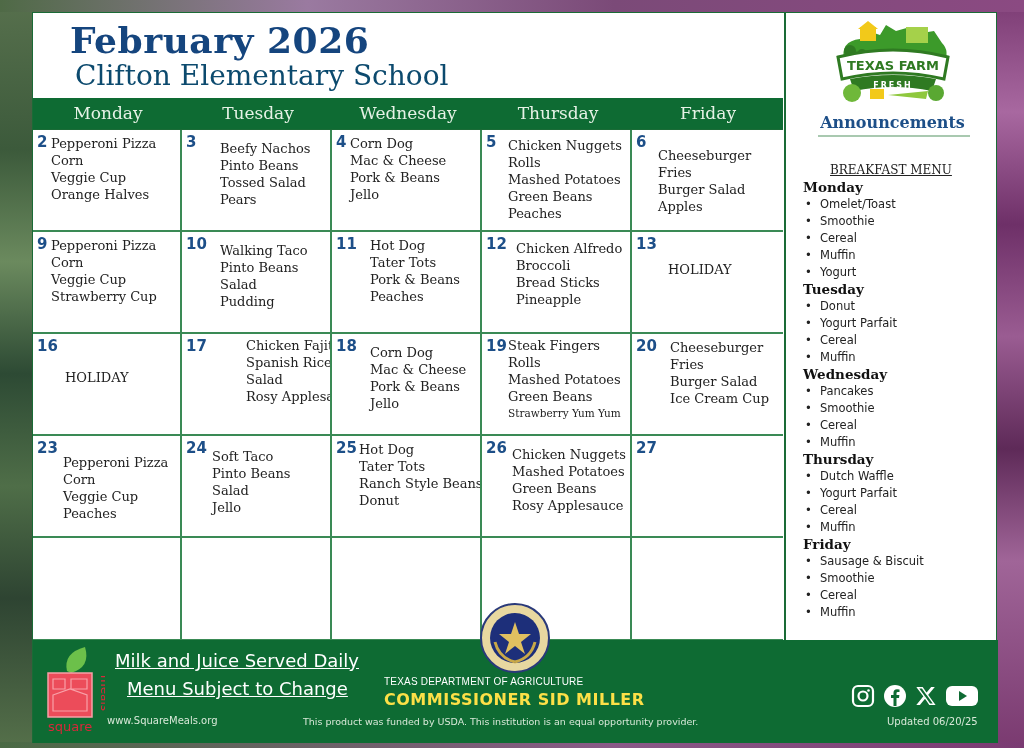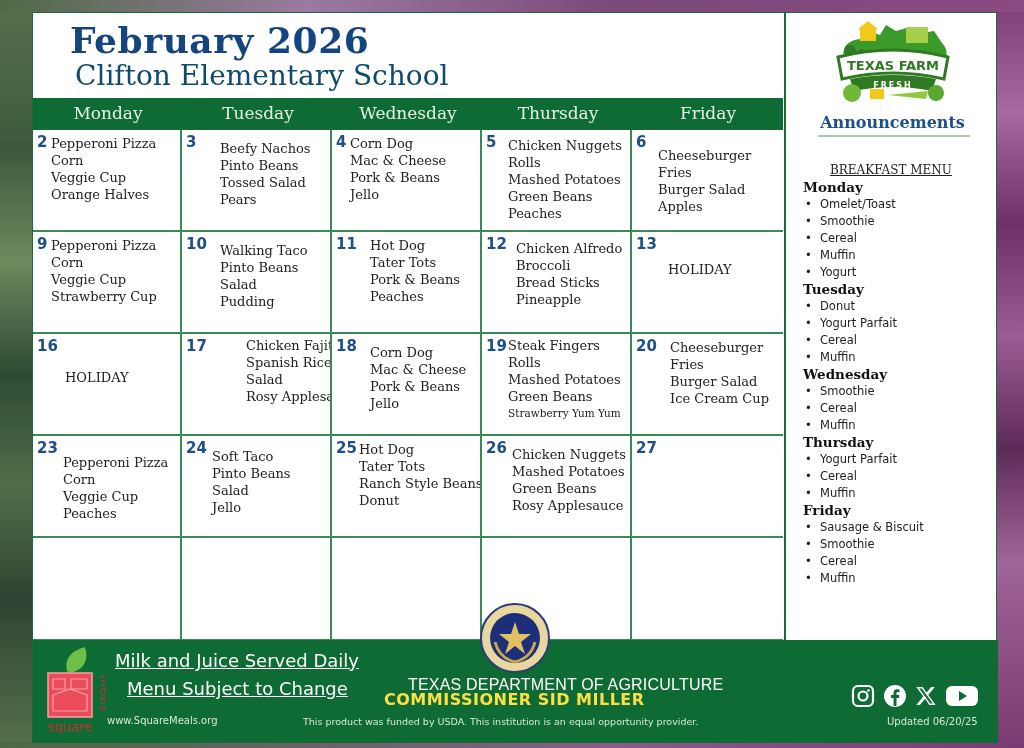--- a/index.html
+++ b/index.html
@@ -131,23 +131,22 @@
     text-decoration: underline; white-space: nowrap;
   }
   .fl1 { left: 82px; top: 10px; }
   .fl2 { left: 94px; top: 38px; }
   .sm-url {
     position: absolute; left: 74px; top: 75px;
     font-family: "DejaVu Sans", sans-serif; font-size: 10px; color: #d8e8d8;
   }
   .tda-line1 {
     position: absolute; left: 351px; top: 36px;
-    font-family: "Liberation Sans", sans-serif; font-size: 16px; color: #fff;
+    font-family: "Liberation Sans", sans-serif; font-size: 10px; color: #fff;
     letter-spacing: 0.2px;
-    margin-left: 24px;
   }
   .tda-line2 {
     position: absolute; left: 351px; top: 50px;
     font-family: "DejaVu Sans", sans-serif; font-weight: bold; font-size: 16px; color: #fde047;
     letter-spacing: 0.5px;
   }
   .usda {
     position: absolute; left: 270px; top: 76px;
     font-family: "DejaVu Sans", sans-serif; font-size: 9.5px; color: #d8e8d8;
   }
@@ -383,24 +382,26 @@
         <div class="bf-item">Smoothie</div>
         <div class="bf-item">Cereal</div>
         <div class="bf-item">Muffin</div>
         <div class="bf-item">Yogurt</div>
         <div class="bf-day">Tuesday</div>
         <div class="bf-item">Donut</div>
         <div class="bf-item">Yogurt Parfait</div>
         <div class="bf-item">Cereal</div>
         <div class="bf-item">Muffin</div>
         <div class="bf-day">Wednesday</div>
+        <div class="bf-item">Pancakes</div>
         <div class="bf-item">Smoothie</div>
         <div class="bf-item">Cereal</div>
         <div class="bf-item">Muffin</div>
         <div class="bf-day">Thursday</div>
+        <div class="bf-item">Dutch Waffle</div>
         <div class="bf-item">Yogurt Parfait</div>
         <div class="bf-item">Cereal</div>
         <div class="bf-item">Muffin</div>
         <div class="bf-day">Friday</div>
         <div class="bf-item">Sausage &amp; Biscuit</div>
         <div class="bf-item">Smoothie</div>
         <div class="bf-item">Cereal</div>
         <div class="bf-item">Muffin</div>
       </div>
   </div>

